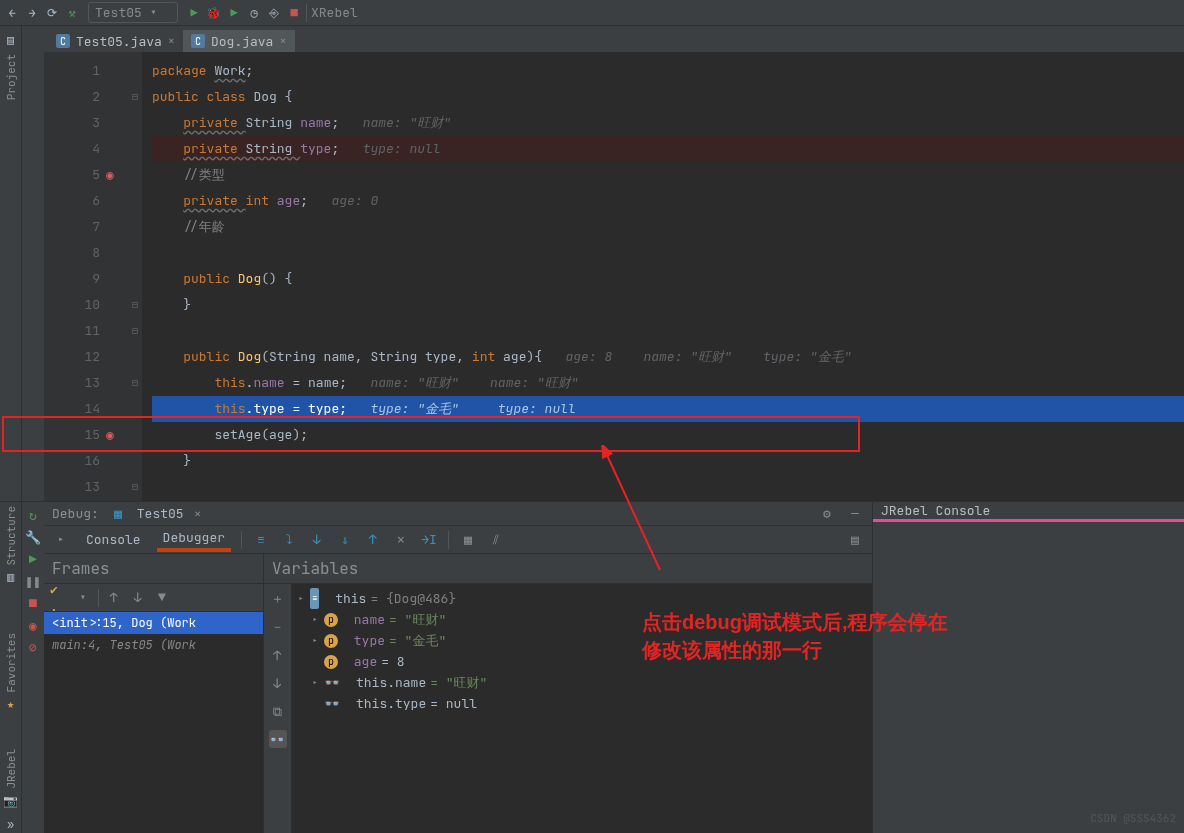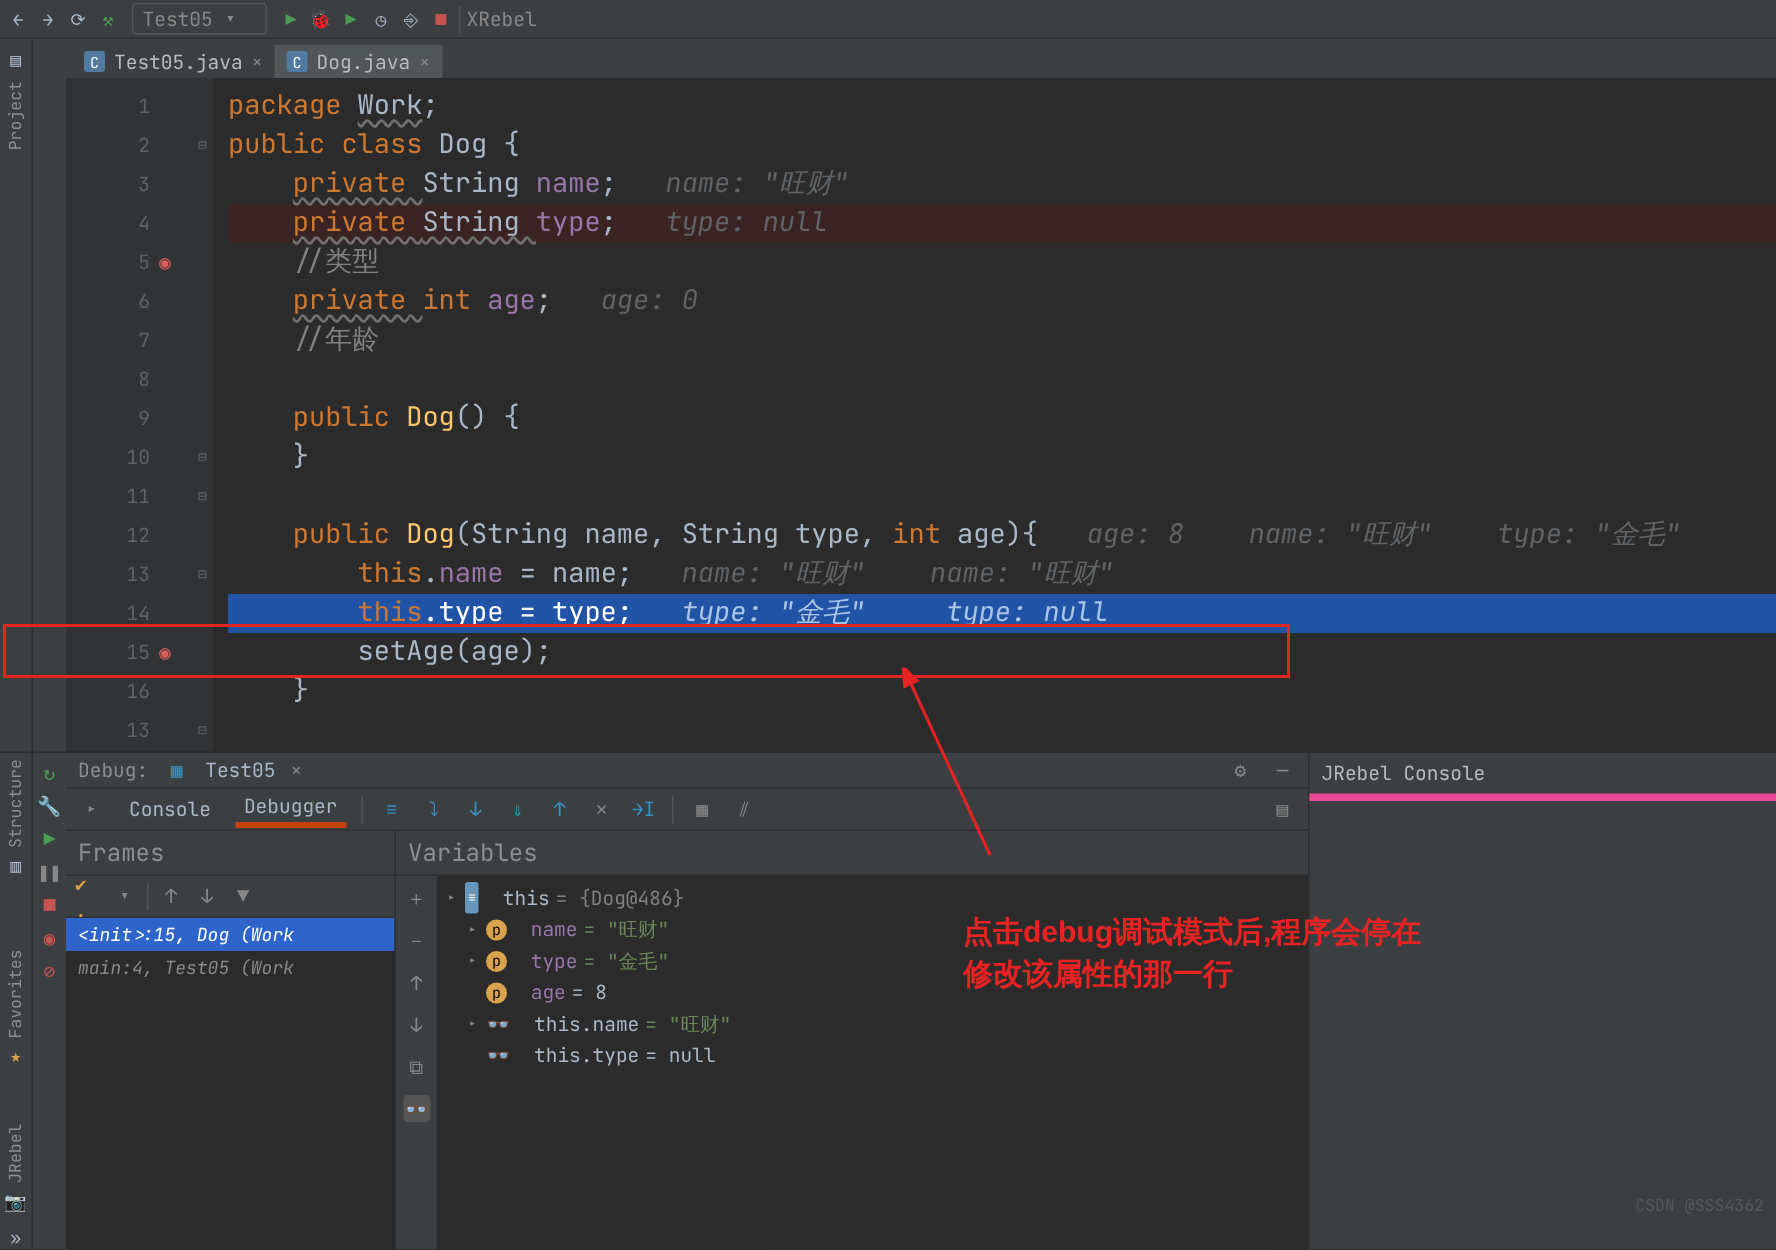--- a/index.html
+++ b/index.html
@@ -13,21 +13,21 @@
 .editor-area { flex:1; display:flex; flex-direction:column; background:#2b2b2b; }
 .tabbar { height:26px; background:#3c3f41; display:flex; align-items:flex-end; padding-left:4px; }
 .tab { height:24px; display:flex; align-items:center; padding:0 8px; gap:6px; color:#bbb; cursor:pointer; border-top:2px solid transparent; }
 .tab.active { background:#515658; border-top:2px solid #3c3f41; }
 .tab .fileico { width:14px; height:14px; border-radius:2px; background:#507aa0; display:inline-flex; align-items:center; justify-content:center; color:#fff; font-size:10px; }
 .tab .close { color:#888; font-size:12px; }
 .editor { flex:1; display:flex; overflow:hidden; position:relative; }
 .gutter { width:62px; background:#313335; text-align:right; padding:6px 6px 0 0; color:#606366; font-size:13px; line-height:26px; user-select:none; }
 .bp-col { width:22px; background:#313335; padding-top:6px; line-height:26px; }
 .fold-col { width:14px; background:#313335; padding-top:6px; line-height:26px; text-align:center; color:#606366; font-size:10px; }
-.code { flex:1; padding:6px 0 0 10px; line-height:26px; font-size:18px; position:relative; }
+.code { flex:1; padding:6px 0 0 10px; line-height:26px; font-size:13px; position:relative; }
 .k { color:#cc7832; }
 .t { color:#a9b7c6; }
 .cls { color:#ffc66d; }
 .s { color:#6a8759; }
 .fld { color:#9876aa; }
 .c { color:#808080; }
 .hint { color:#606366; font-style:italic; }
 .wavy { text-decoration: underline wavy #707070; text-underline-offset:3px; }
 .line { height:26px; white-space:pre; }
 .line.bp { background:#3a2323; }
@@ -39,37 +39,37 @@
 .debug-left { width:22px; background:#3c3f41; display:flex; flex-direction:column; align-items:center; gap:4px; padding-top:4px; }
 .debug-hdr { height:24px; background:#3c3f41; display:flex; align-items:center; padding:0 8px; gap:10px; border-bottom:1px solid #2d2f30; }
 .debug-toolbar { height:28px; background:#3c3f41; display:flex; align-items:center; padding:0 8px; gap:10px; border-bottom:1px solid #2d2f30; }
 .frames-pane, .vars-pane { display:flex; flex-direction:column; }
 .frames-pane { width:220px; border-right:1px solid #2d2f30; }
 .vars-pane { flex:1; }
 .pane-hdr { padding:4px 8px; color:#8a8f91; font-size:16px; background:#3c3f41; border-bottom:1px solid #2d2f30; }
 .frames-tb { height:28px; background:#3c3f41; display:flex; align-items:center; padding:0 6px; gap:6px; border-bottom:1px solid #2d2f30; }
 .frames-list { flex:1; background:#2b2b2b; overflow:hidden; }
 .frame { padding:3px 8px; font-size:12px; white-space:nowrap; }
-.frame.sel { background:#2f65ca; color:#fff;font-style:italic; }
+.frame.sel { background:#2f65ca; color:#fff; }
 .vars-body { flex:1; display:flex; }
 .vars-tb { width:28px; background:#3c3f41; display:flex; flex-direction:column; align-items:center; padding-top:6px; gap:10px; border-right:1px solid #2d2f30; color:#888; }
 .vartree { flex:1; padding:4px; font-size:13px; line-height:21px; }
 .vr { display:flex; align-items:center; gap:4px; }
 .vr .arr { width:10px; color:#888; font-size:10px; text-align:center; }
 .badge { width:14px; height:14px; border-radius:50%; display:inline-flex; align-items:center; justify-content:center; font-size:10px; color:#000; }
 .b-p { background:#d9a24c; }
 .b-e { background:#6897bb; color:#fff; border-radius:2px; font-size:9px; padding:0 2px; }
 .jr-pane { width:312px; background:#3c3f41; border-left:1px solid #2d2f30; }
-.jr-hdr { height:32px; display:flex; align-items:center; padding:0 8px; color:#bbb; border-bottom:5px solid #ec4899; }
+.jr-hdr { height:20px; display:flex; align-items:center; padding:0 8px; color:#bbb; border-bottom:3px solid #ec4899; }
 .dbg-ico { width:18px; height:18px; display:flex; align-items:center; justify-content:center; color:#888; cursor:pointer; }
 .green { color:#499c54; }
 .red { color:#c75450; }
 .blue { color:#3592c4; }
 .orange { color:#d9a24c; }
-.watermark { position:absolute; right:8px; bottom:22px; color:#555; font-size:11px; }
+.watermark { position:absolute; right:8px; bottom:8px; color:#555; font-size:11px; }
 .dbg-tab { display:flex; align-items:center; gap:4px; padding:0 6px; height:24px; }
 .dbg-tab.underl { border-bottom:4px solid #c2410c;justify-content:flex-end; }
 .debug-cols { flex:1; display:flex; overflow:hidden; }
 .debug-panel-wrap { flex:1; display:flex; flex-direction:column; }
 .sep { width:1px; height:18px; background:#555; }
 </style>
 </head>
 <body>
 
 <div class="toolbar-top">

